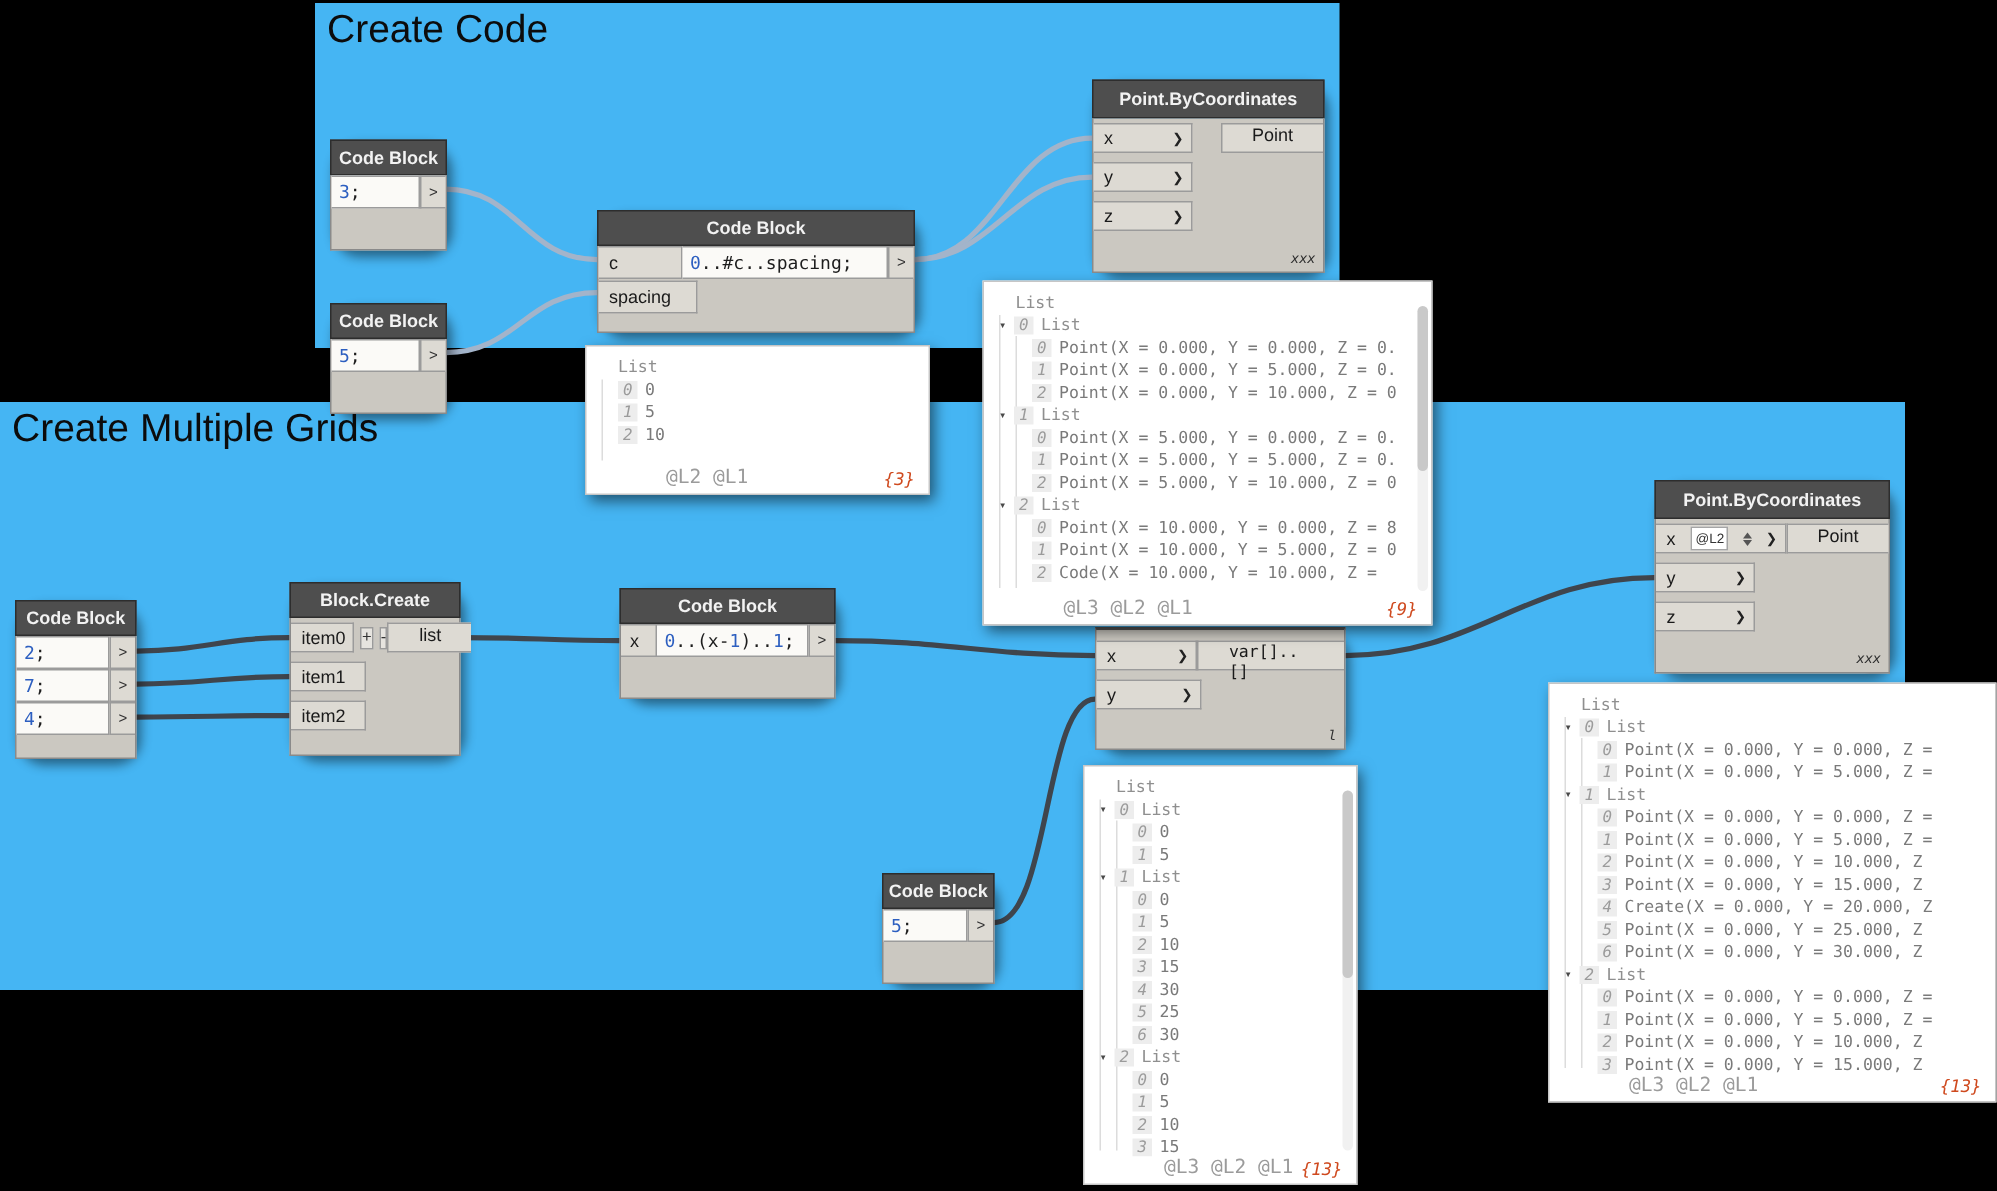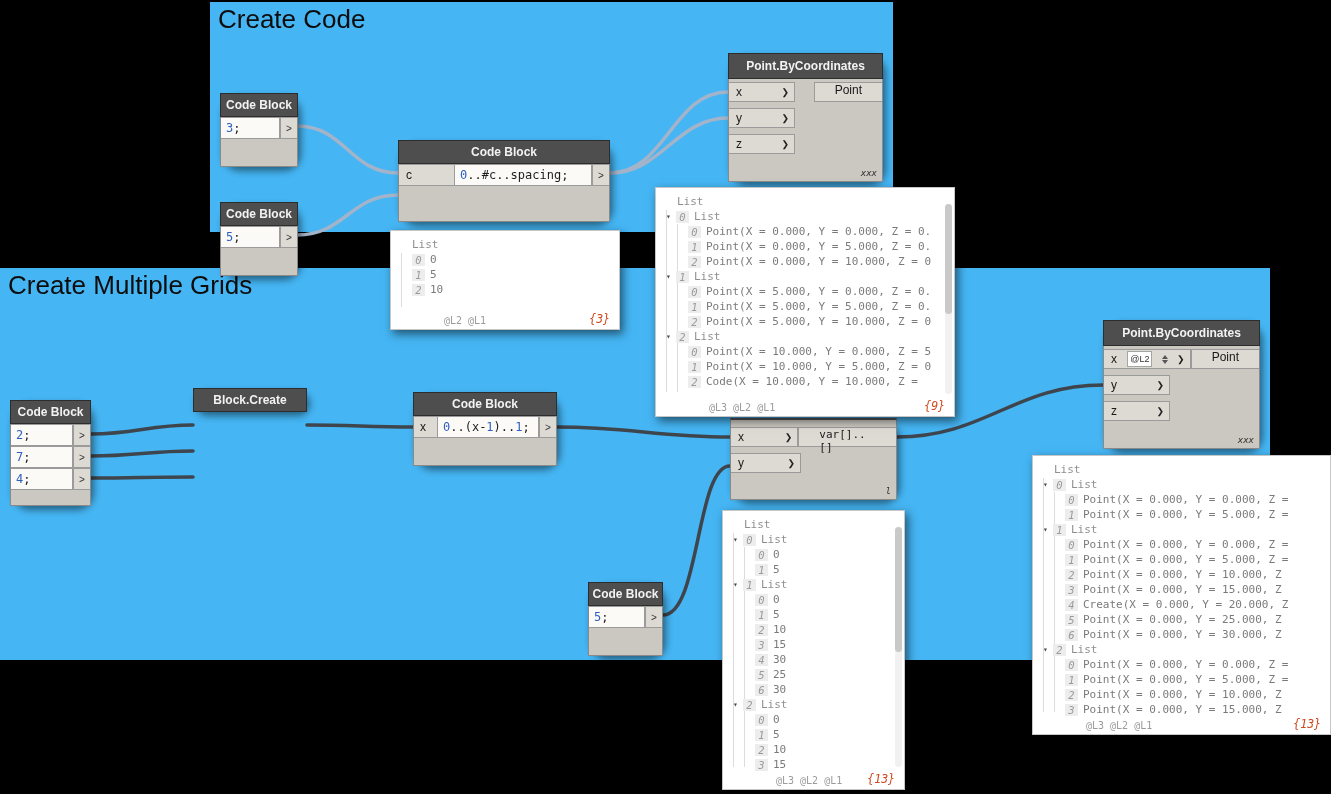--- a/index.html
+++ b/index.html
@@ -35,21 +35,21 @@
   .spin .up{border-bottom:4px solid #555;}
   .spin .dn{border-top:4px solid #555;}
 
   .panel{position:absolute;background:#fff;border:1px solid #c6c6c6;box-shadow:3px 4px 9px rgba(0,0,0,.55);z-index:4;font-family:"DejaVu Sans Mono",monospace;overflow:hidden;box-sizing:border-box;}
   .pcontent{position:absolute;top:6px;left:6px;right:12px;bottom:18px;overflow:hidden;}
   .prow{display:flex;align-items:center;height:15px;white-space:nowrap;box-sizing:border-box;}
   .tri{width:10px;font-size:8px;color:#4a4a4a;flex:0 0 auto;}
   .idx{font-style:italic;color:#9b9b9b;background:#ededed;padding:0 3px;margin-right:5px;font-size:10.5px;min-width:7px;text-align:center;flex:0 0 auto;}
   .val{color:#7a7a7a;font-size:11px;}
   .k-root .val,.k-sub .val{color:#8f8f8f;}
-  .ptags{position:absolute;left:6px;bottom:3px;font-size:10px;color:#9b9b9b;padding-left:47px;}
+  .ptags{position:absolute;left:6px;bottom:3px;font-size:13px;color:#9b9b9b;padding-left:47px;}
   .pcount{position:absolute;right:9px;bottom:3px;font-size:11.5px;font-style:italic;color:#cf4a1f;}
   .tline{position:absolute;width:1px;background:#dcdcdc;z-index:0;}
   .pscroll{position:absolute;right:2px;top:16px;bottom:22px;width:7px;background:#f1f1f1;border-radius:4px;}
   .pthumb{position:absolute;left:0;width:7px;background:#c9c9c9;border-radius:4px;}
 </style>
 </head>
 <body>
 
 <div class="group" style="left:210px;top:2px;width:683px;height:230px">
   <div class="gtitle">Create Code</div>
@@ -102,20 +102,23 @@
   <div class="nhead">Code Block</div>
   <div class="nbody" style="height:58px">
     <div class="cbrow">
       <div class="port-in" style="width:56px;height:22px;justify-content:flex-start">c</div>
       <div class="code">
           <span class="num">0</span>
           <span>..#c..spacing;</span>
         </div>
       <div class="cbo">&gt;</div>
     </div>
+    <div class="cbrow" style="margin-top:1px">
+      <div class="port-in" style="width:66px;height:22px;justify-content:flex-start">spacing</div>
+    </div>
   </div>
 </div>
 
 <div class="node" style="left:728px;top:53px;width:155px">
   <div class="nhead" style="padding:6px 3px">Point.ByCoordinates</div>
   <div class="nbody" style="height:103px">
     <div class="prow26">
       <div class="port-in" style="width:66px">
           <span>x</span>
           <span class="chev">❯</span>
@@ -162,20 +165,36 @@
           <span class="num">4</span>
           <span>;</span>
         </div>
       <div class="cbo">&gt;</div>
     </div>
   </div>
 </div>
 
 <div class="node" style="left:193px;top:388px;width:114px">
   <div class="nhead">Block.Create</div>
+  <div class="nbody" style="height:92px">
+    <div class="prow26">
+      <div class="port-in" style="width:50px;justify-content:flex-start">item0</div>
+      <div class="mini">+</div>
+      <div class="mini">-</div>
+      <div class="port-out">
+          <span>list</span>
+        </div>
+    </div>
+    <div class="prow26">
+      <div class="port-in" style="width:50px;justify-content:flex-start">item1</div>
+    </div>
+    <div class="prow26">
+      <div class="port-in" style="width:50px;justify-content:flex-start">item2</div>
+    </div>
+  </div>
 </div>
 
 <div class="node" style="left:413px;top:392px;width:144px">
   <div class="nhead">Code Block</div>
   <div class="nbody" style="height:50px">
     <div class="cbrow">
       <div class="port-in" style="width:24px;height:22px;justify-content:flex-start;padding-left:6px">x</div>
       <div class="code">
           <span class="num">0</span>
           <span>..(x-</span>
@@ -334,21 +353,21 @@
         <span class="val">Point(X = 5.000, Y = 10.000, Z = 0</span>
       </div>
       <div class="prow k-sub" style="padding-left: 4px;">
         <span class="tri">▾</span>
         <span class="idx">2</span>
         <span class="val">List</span>
       </div>
       <div class="prow" style="padding-left: 26px;">
 
         <span class="idx">0</span>
-        <span class="val">Point(X = 10.000, Y = 0.000, Z = 5</span>
+        <span class="val">Point(X = 10.000, Y = 0.000, Z = 8</span>
       </div>
       <div class="prow" style="padding-left: 26px;">
 
         <span class="idx">1</span>
         <span class="val">Point(X = 10.000, Y = 5.000, Z = 0</span>
       </div>
       <div class="prow" style="padding-left: 26px;">
 
         <span class="idx">2</span>
         <span class="val">Code(X = 10.000, Y = 10.000, Z =</span>

